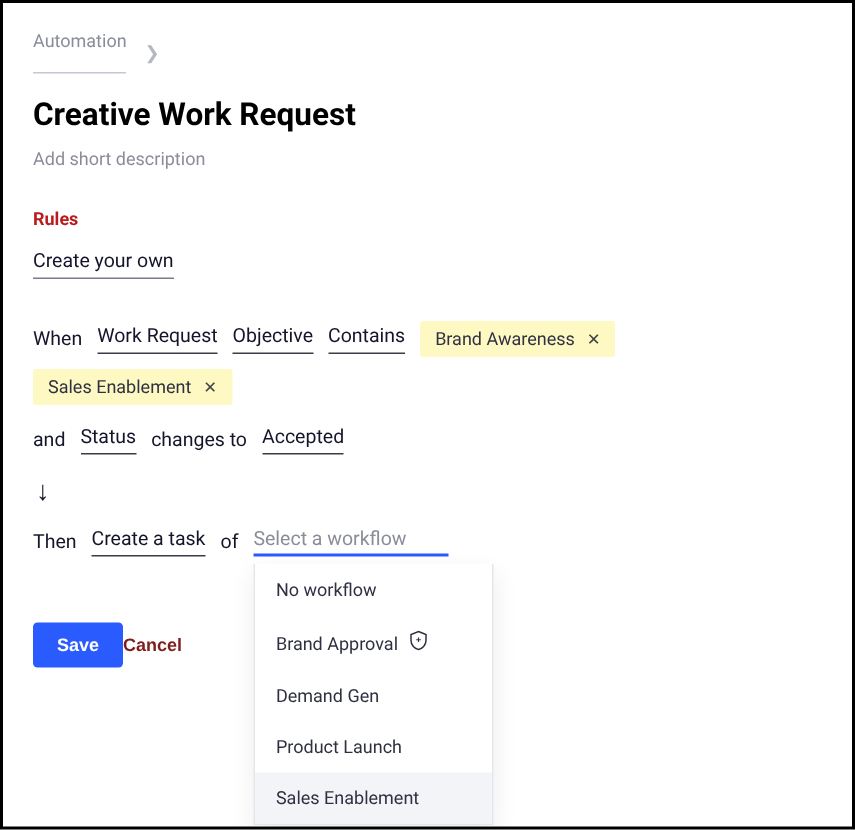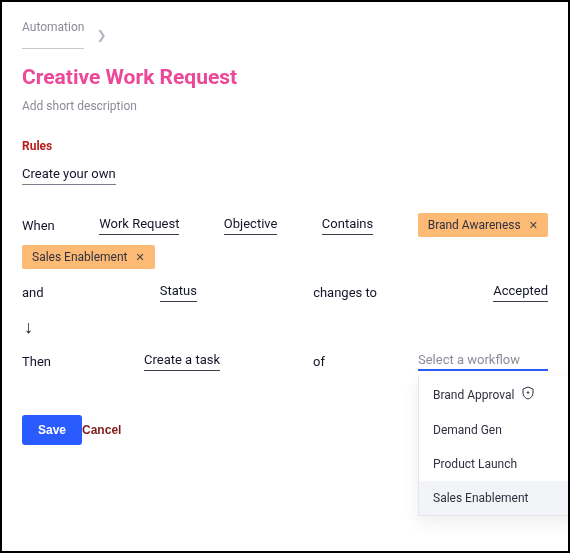--- a/index.html
+++ b/index.html
@@ -20,21 +20,21 @@
     color: #8a8d99;
     margin-bottom: 16px;
   }
   .breadcrumb .crumb {
     border-bottom: 1px solid #c6c8d1;
     padding-bottom: 14px;
   }
   h1.title {
     font-size: 21px;
     font-weight: 700;
-    color: #ec4899;
+    color: #000000;
     margin-bottom: 10px;
   }
   .subtitle {
     font-size: 12px;
     color: #8a8d99;
     margin-bottom: 26px;
   }
   .section-label {
     font-size: 12px;
     font-weight: 700;
@@ -50,41 +50,40 @@
     margin-bottom: 28px;
   }
   .row {
     display: flex;
     align-items: center;
     flex-wrap: wrap;
     gap: 8px 10px;
     font-size: 13px;
     color: #14152b;
     margin-bottom: 14px;
-    justify-content: space-between;
   }
   .static { color: #14152b; font-size: 13px; }
   .slot {
     border-bottom: 1px solid #3a3c4a;
     padding-bottom: 3px;
     font-size: 13px;
     color: #14152b;
   }
   .slot.placeholder {
     color: #8a8d99;
   }
   .slot.active {
     border-bottom: 2px solid #2a5bff;
     padding-bottom: 2px;
   }
   .chip {
     display: inline-flex;
     align-items: center;
     gap: 8px;
-    background: #fdba74;
+    background: #fef9c3;
     padding: 5px 10px;
     font-size: 12px;
     color: #2f3142;
     border-radius: 2px;
   }
   .chip .x { font-size: 11px; color: #444; }
   .arrow-down {
     font-size: 18px;
     margin: 2px 0 14px 2px;
     color: #14152b;
@@ -186,20 +185,23 @@
 <div class="row" style="margin-bottom:0;">
   <span class="static">Then</span>
   <span class="slot">Create a task</span>
   <span class="static">of</span>
 
   <span class="dropdown-wrap">
     <span class="slot active placeholder" style="min-width:130px;display:inline-block;">Select a workflow</span>
 
     <div class="dropdown">
       <div class="opt">
+        <span>No workflow</span>
+      </div>
+      <div class="opt">
         <span>Brand Approval</span>
         <span class="shield-icon">
           <svg viewBox="0 0 24 28" fill="none" stroke="#2f3142" stroke-width="2">
             <path d="M12 2 L22 6 V14 C22 20 17 25 12 26 C7 25 2 20 2 14 V6 Z"></path>
             <path d="M12 10 V16 M9 13 H15" stroke-width="1.6"></path>
           </svg>
         </span>
       </div>
       <div class="opt">
         <span>Demand Gen</span>

